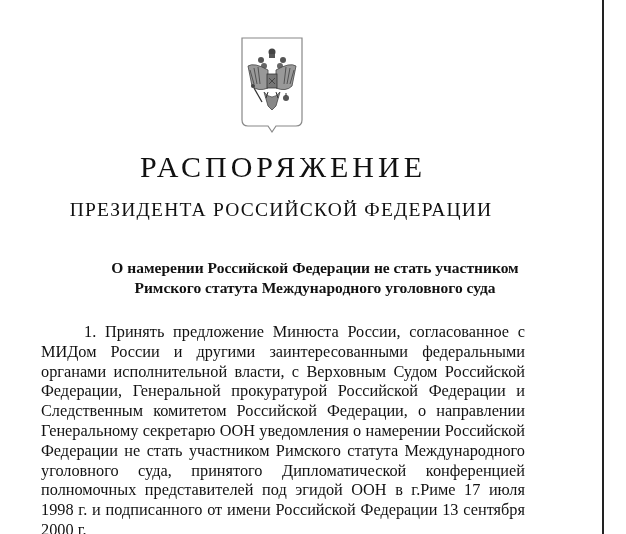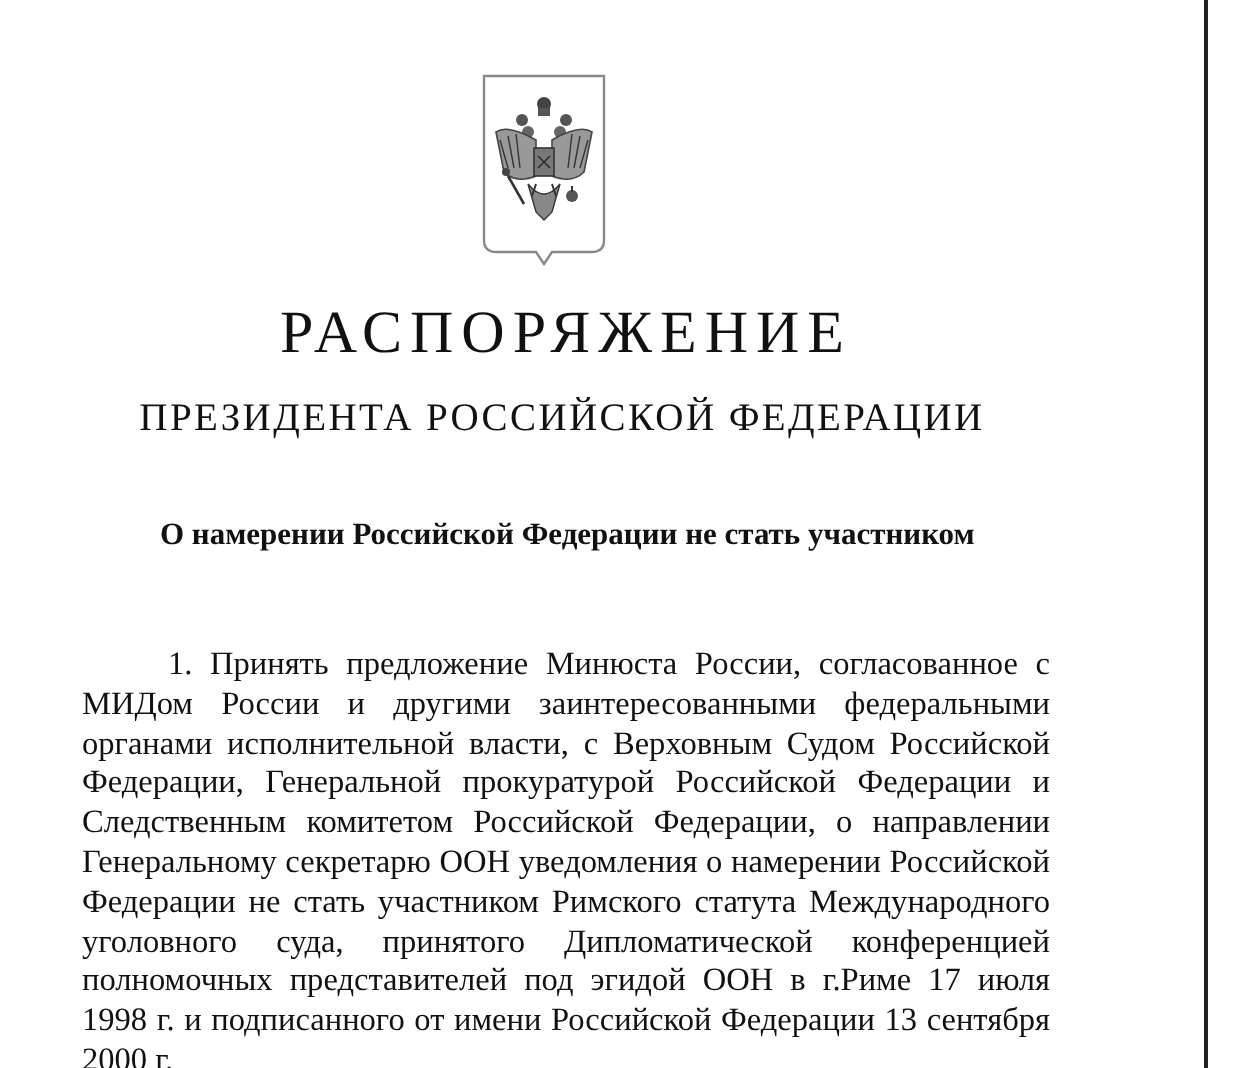--- a/index.html
+++ b/index.html
@@ -17,21 +17,21 @@
     text-align:center; font-size:30px; letter-spacing:4px; line-height:40px;
     transform:translateX(-30px);
   }
   .subtitle {
     position:absolute; left:0; width:626px; top:196px;
     text-align:center; font-size:19.5px; letter-spacing:1.2px; line-height:28px;
     transform:translateX(-32px);
   }
   .heading {
     position:absolute; left:80px; width:470px; top:258px;
-    text-align:left; font-weight:bold; font-size:15.5px; line-height:20px;
+    text-align:center; font-weight:bold; font-size:15.5px; line-height:20px;
   }
   .body-text {
     position:absolute; left:41px; width:484px; top:322px;
     font-size:16.3px; line-height:19.8px; text-align:justify;
     text-indent:43px; margin:0;
   }
   .rule {
     position:absolute; left:602px; top:0; width:2px; height:534px; background:#222;
   }
 </style>
@@ -67,17 +67,18 @@
 
     <path d="M28 56 L26 62 M36 56 L38 62" stroke="#333" stroke-width="1"></path>
   </svg>
 </div>
 
 <div class="title">РАСПОРЯЖЕНИЕ</div>
 <div class="subtitle">ПРЕЗИДЕНТА РОССИЙСКОЙ ФЕДЕРАЦИИ</div>
 
 <div class="heading">
   <div>О намерении Российской Федерации не стать участником</div>
+  <div>Римского статута Международного уголовного суда</div>
 </div>
 
 <p class="body-text">1. Принять предложение Минюста России, согласованное с МИДом России и другими заинтересованными федеральными органами исполнительной власти, с Верховным Судом Российской Федерации, Генеральной прокуратурой Российской Федерации и Следственным комитетом Российской Федерации, о направлении Генеральному секретарю ООН уведомления о намерении Российской Федерации не стать участником Римского статута Международного уголовного суда, принятого Дипломатической конференцией полномочных представителей под эгидой ООН в г.Риме 17 июля 1998 г. и подписанного от имени Российской Федерации 13 сентября 2000 г.</p>
 
 <div class="rule"></div>
 
 </body></html>

